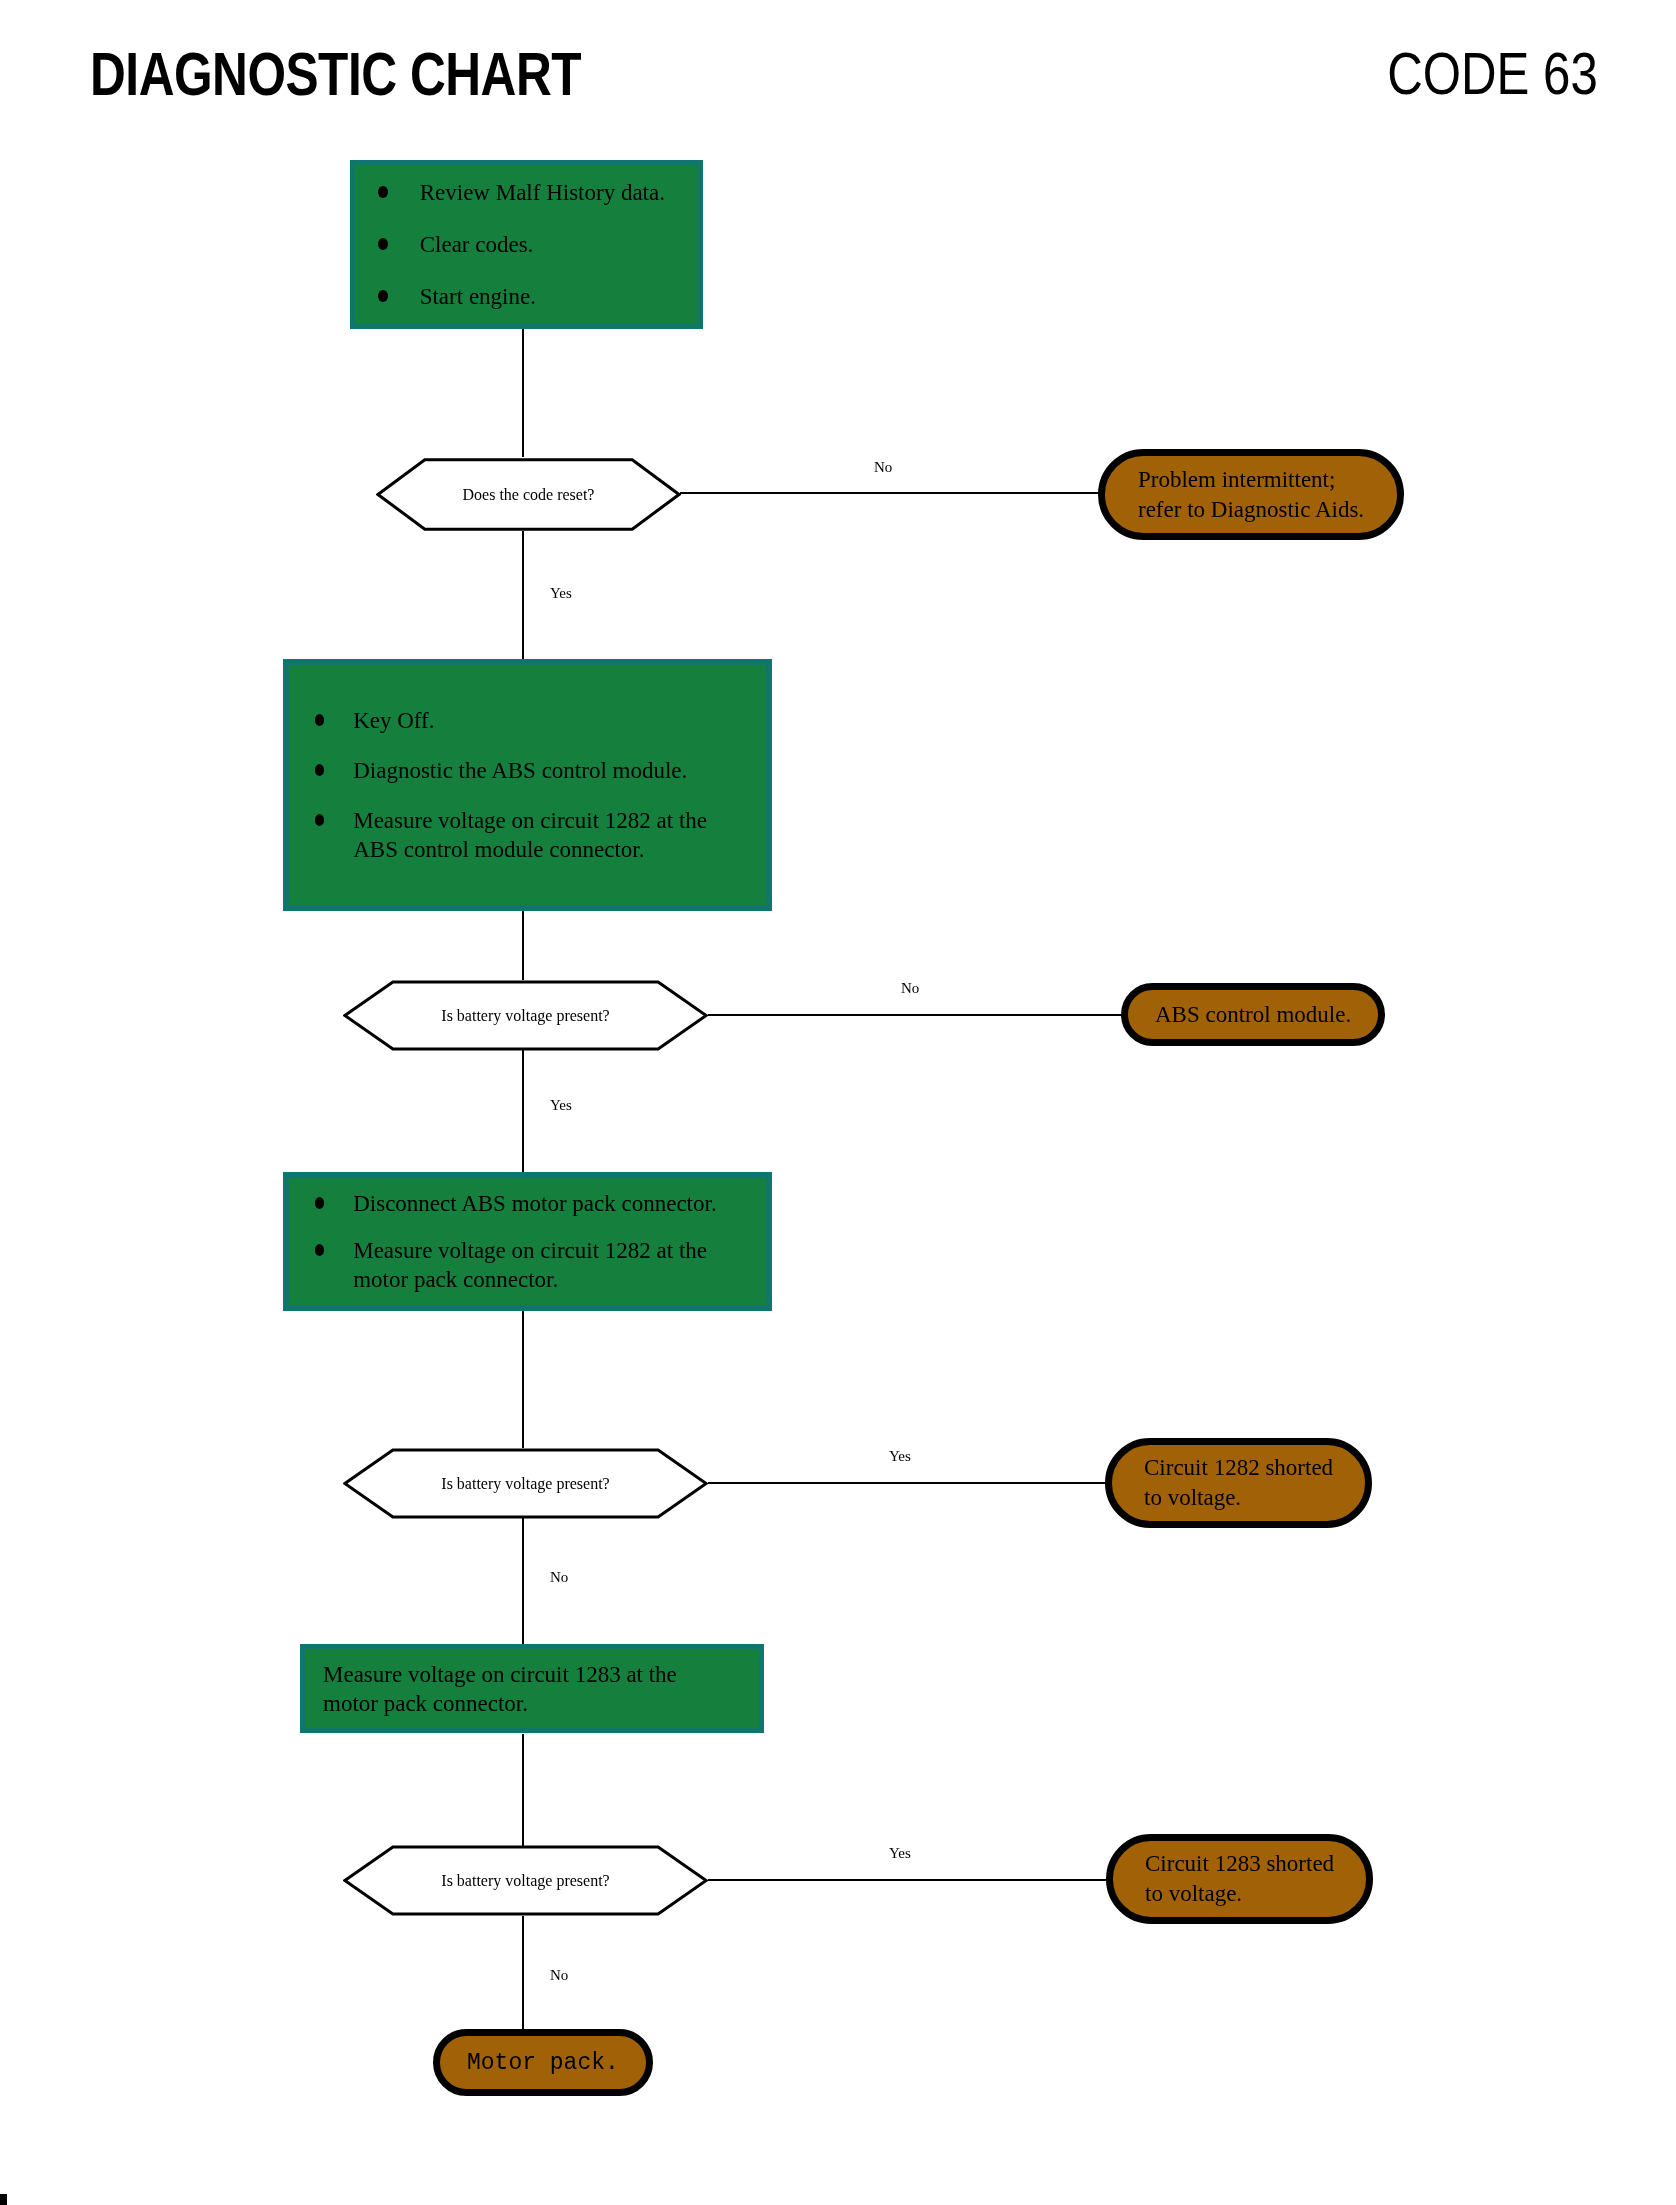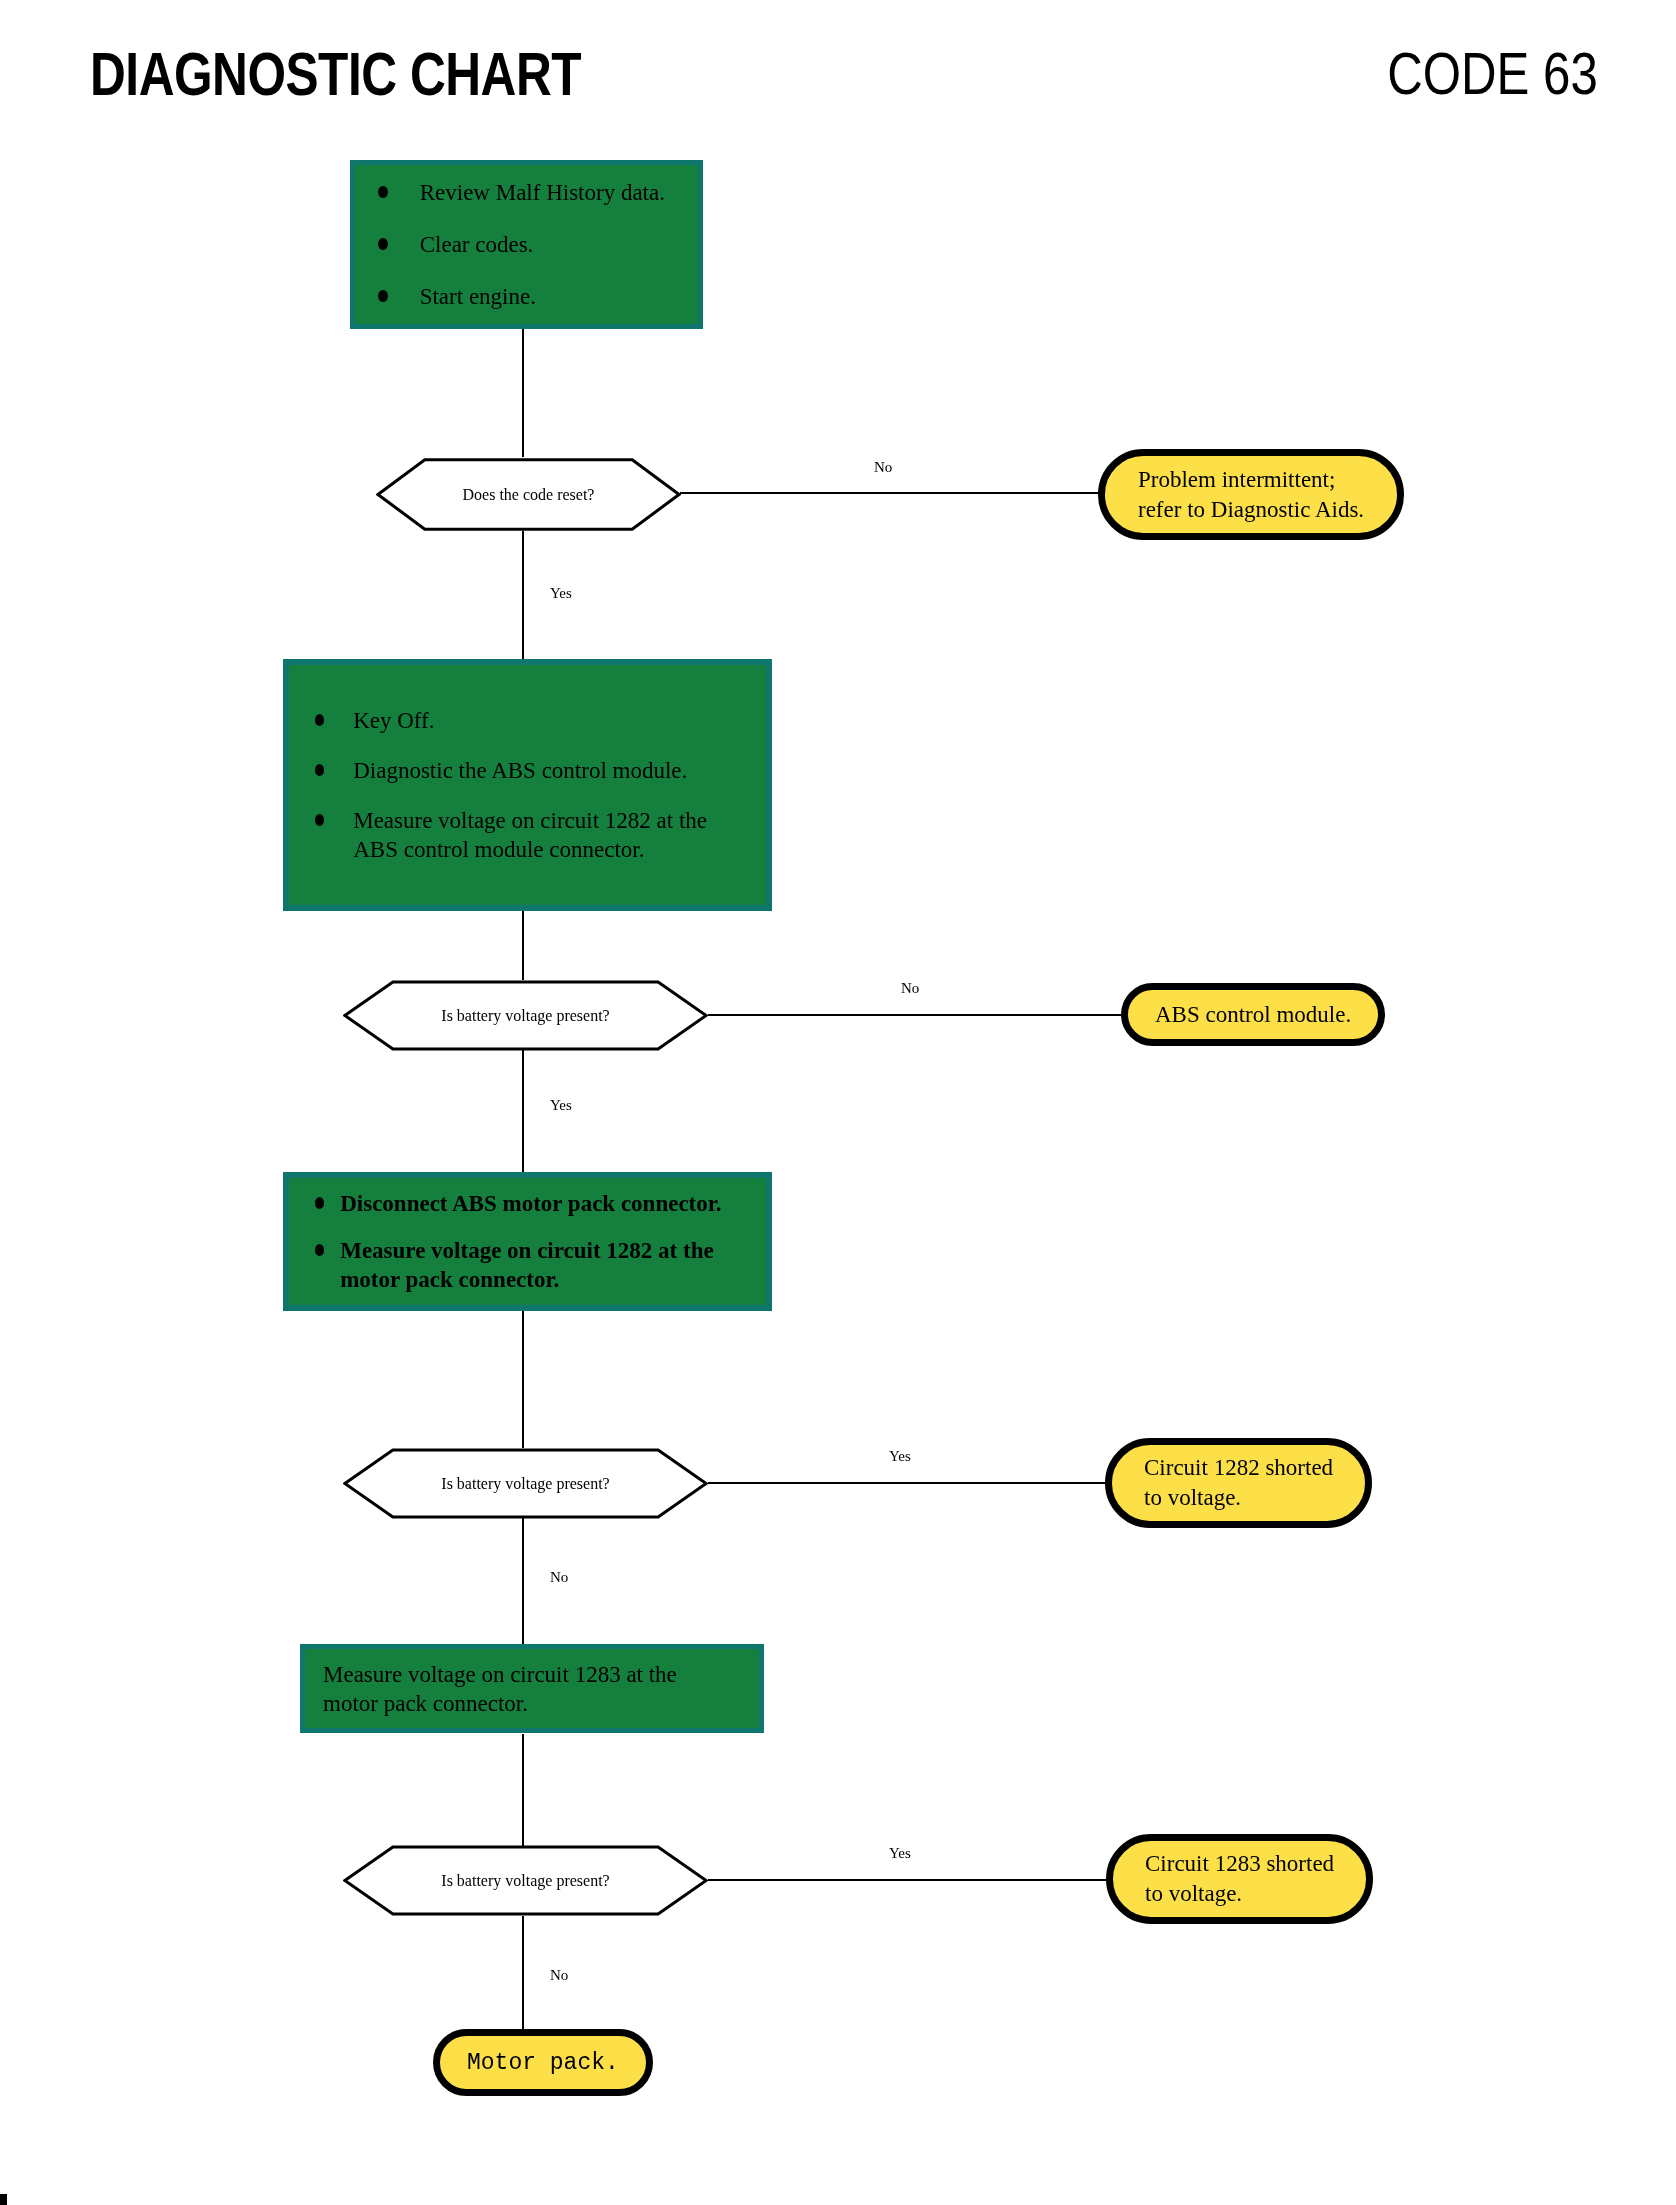--- a/index.html
+++ b/index.html
@@ -33,38 +33,38 @@
     background:#000;margin-top:8px;
   }
   .fc-text{
     font-size:23px;line-height:29px;white-space:pre-line;
   }
   #box1{left:350px;top:160px;width:353px;height:169px;border-width:5.5px;gap:23px;padding-left:23px;}
   #box1 .fc-text{margin-left:32px;}
   #box2{left:283px;top:659px;width:489px;height:252px;gap:20.7px;padding-left:25.5px;}
   #box2 .fc-text{margin-left:29px;}
   #box3{left:283px;top:1172px;width:489px;height:139px;gap:18px;padding-left:25.5px;}
-  #box3 .fc-text{margin-left:16px;font-weight:bold;}
+  #box3 .fc-text{margin-left:29px;}
   #box4{left:300px;top:1644px;width:464px;height:89px;border-width:5.5px;padding-left:18px;}
   
   .vline{width:2.4px;background:#000;left:522px;}
   .hline{height:2.4px;background:#000;}
   
   .hex{background:transparent;}
   .hex svg{position:absolute;left:0;top:0;}
   .hex-label{
     position:absolute;left:0;top:0;width:100%;height:100%;
     display:flex;align-items:center;justify-content:center;
     font-size:16px;
   }
   
   .branch-label{font-size:15px;line-height:29px;}
   
   .capsule{
-    border:7.3px solid #000;border-radius:607px;background:#fde047;
+    border:7.3px solid #000;border-radius:607px;background:#a16207;
     display:flex;flex-direction:column;justify-content:center;
     box-sizing:border-box;width:max-content;
   }
   .cap-text{font-size:23px;line-height:30px;white-space:pre;}
   #cap1{left:1098px;top:449px;height:91px;padding:0 33px;}
   #cap2{left:1121px;top:983px;height:63px;padding:0 27px;}
   #cap3{left:1105px;top:1438px;height:90px;padding:16px 32px;}
   #cap4{left:1106px;top:1834px;height:90px;padding:0 32px;}
   #cap5{left:433px;top:2029px;height:67px;padding:0 27px;font-family:Liberation Mono, monospace;}
   

